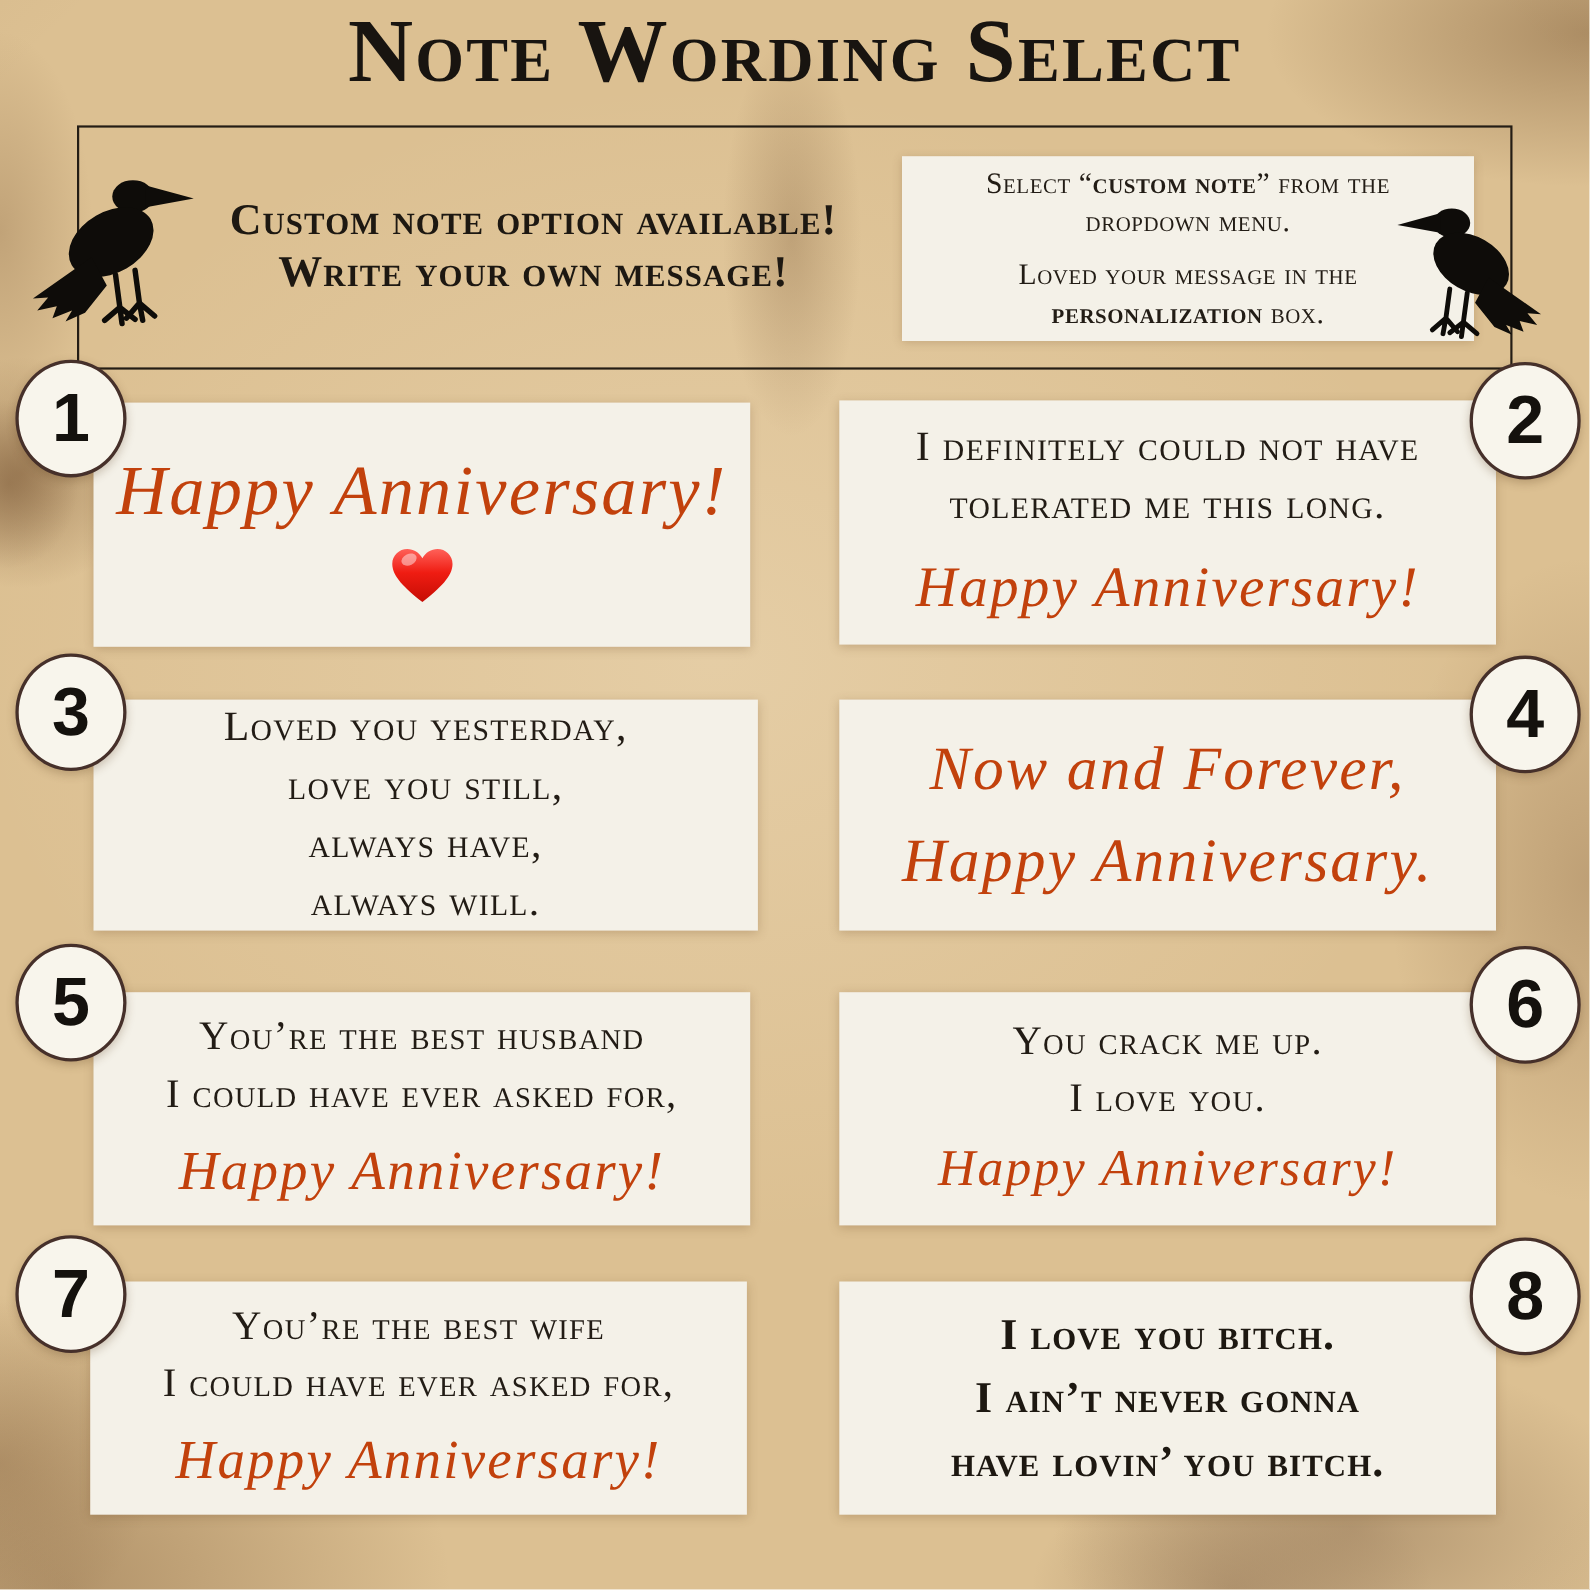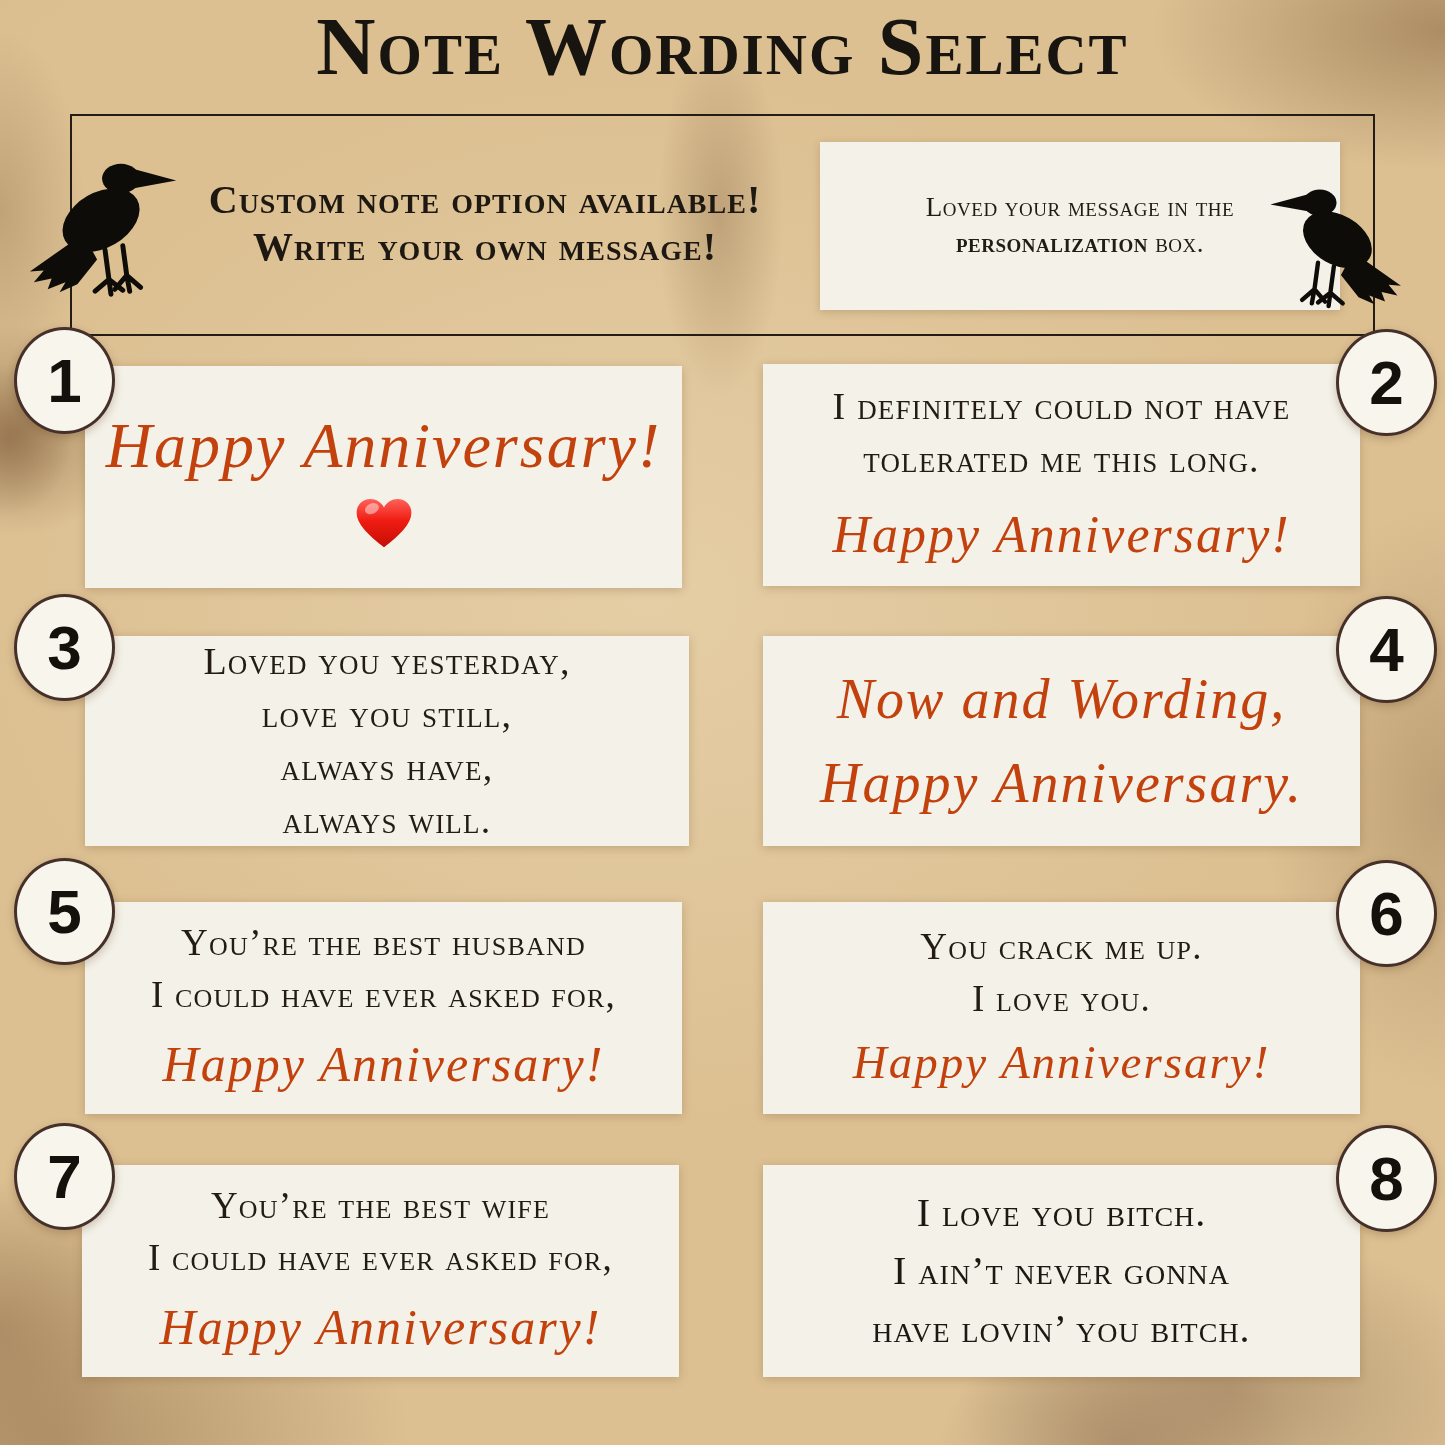--- a/index.html
+++ b/index.html
@@ -49,21 +49,21 @@
   .raven{position:absolute;}
   .raven-left{left:22px;top:152px;width:168px;height:150px;}
   .raven-right{left:1258px;top:166px;width:150px;height:160px;transform:scaleX(-1);}
   .card{
     position:absolute;background:#f4f1e8;box-shadow:0 2px 9px rgba(110,75,40,.28);
     display:flex;flex-direction:column;justify-content:center;align-items:center;
     text-align:center;box-sizing:border-box;padding:10px 14px;
   }
   .caps{font-variant:small-caps;font-size:38px;line-height:1.4;letter-spacing:1.2px;color:#221c15;}
   .caps.sm{font-size:37px;}
-  .caps.bold{font-weight:400;font-size:40px;line-height:1.45;letter-spacing:1px;color:#1d1811;}
+  .caps.bold{font-weight:700;font-size:40px;line-height:1.45;letter-spacing:1px;color:#1d1811;}
   .script{font-style:italic;font-weight:400;letter-spacing:2px;color:#c2410c;line-height:1.35;}
   .script.s64{font-size:64px;}
   .script.s56{font-size:56px;line-height:1.5;}
   .script.s52{font-size:52px;margin-top:14px;}
   .script.s50{font-size:50px;margin-top:10px;}
   .script.s47{font-size:47px;margin-top:6px;}
   .numcircle{
     position:absolute;width:101px;height:107px;border-radius:50%;
     background:#f8f5ec;border:3px solid #46302a;box-sizing:border-box;
     display:flex;align-items:center;justify-content:center;
@@ -95,20 +95,21 @@
       <path d="M102 94 L106 124 M106 124 L94 138 M106 124 L109 140 M106 124 L120 136"></path>
     </g>
   </svg>
 
   <div class="headline">
     <div>Custom note option available!</div>
     <div>Write your own message!</div>
   </div>
 
   <div class="instruction-card">
+    <p><span>Select “</span><b>custom note</b><span>” from the dropdown menu.</span></p>
     <p><span>Loved your message in the </span><b>personalization</b><span> box.</span></p>
   </div>
 
   <svg class="raven raven-right" viewBox="0 0 170 150">
     <g fill="#0e0c09">
       <ellipse cx="100" cy="26" rx="19" ry="15"></ellipse>
       <polygon points="112,16 156,28 112,36"></polygon>
       <ellipse cx="80" cy="68" rx="42" ry="28" transform="rotate(-30 80 68)"></ellipse>
       <polygon points="62,82 8,120 22,119 12,131 30,127 26,138 44,131 38,141 56,133 76,108"></polygon>
     </g>
@@ -165,21 +166,21 @@
   </div>
 
   <div class="card" style="left:85px;top:636px;width:604px;height:210px">
     <div class="caps">Loved you yesterday,</div>
     <div class="caps">love you still,</div>
     <div class="caps">always have,</div>
     <div class="caps">always will.</div>
   </div>
 
   <div class="card" style="left:763px;top:636px;width:597px;height:210px">
-    <div class="script s56">Now and Wording,</div>
+    <div class="script s56">Now and Forever,</div>
     <div class="script s56">Happy Anniversary.</div>
   </div>
 
   <div class="card" style="left:85px;top:902px;width:597px;height:212px">
     <div class="caps sm">You’re the best husband</div>
     <div class="caps sm">I could have ever asked for,</div>
     <div class="script s50">Happy Anniversary!</div>
   </div>
 
   <div class="card" style="left:763px;top:902px;width:597px;height:212px">

